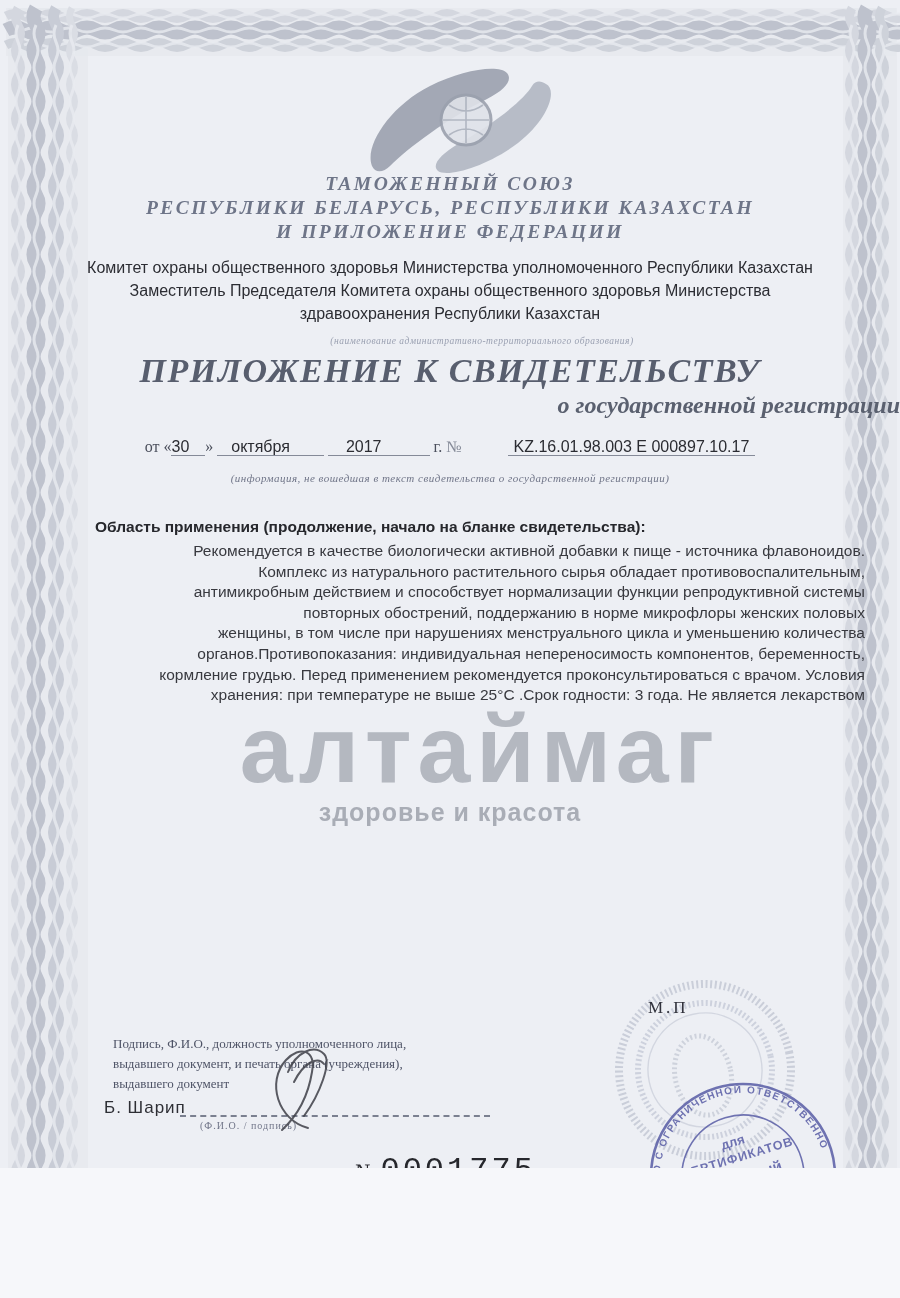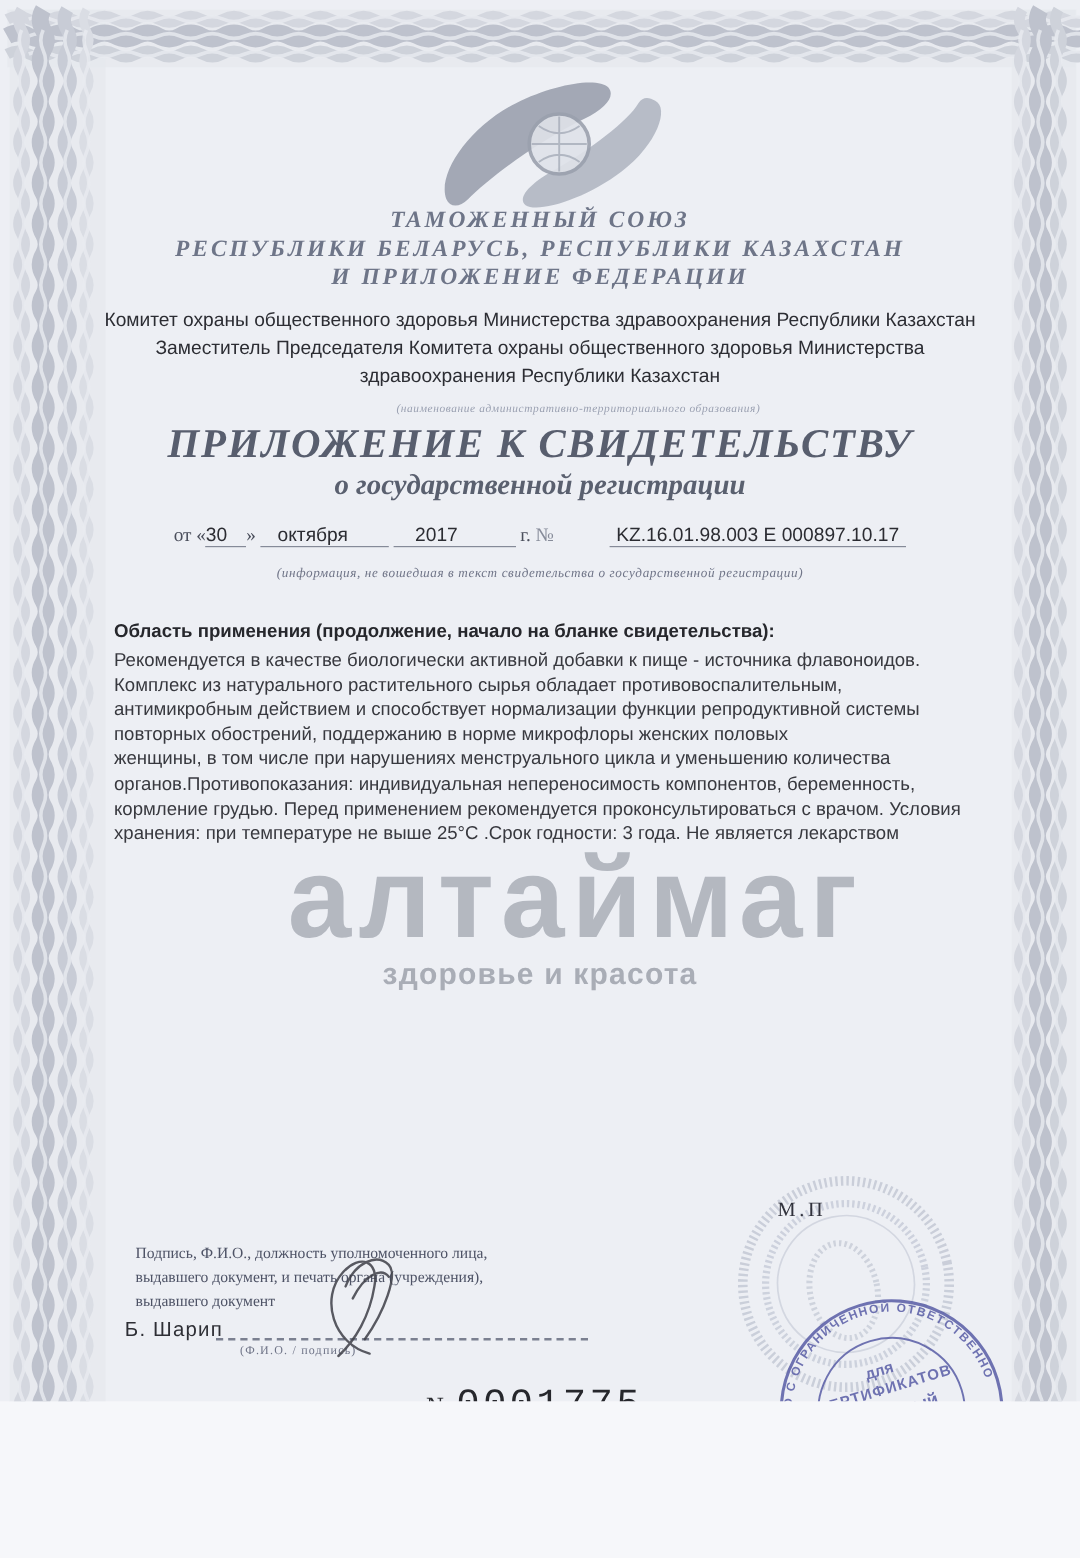--- a/index.html
+++ b/index.html
@@ -12,21 +12,21 @@
   .union-line{font-weight:700;font-size:19.5px;letter-spacing:2.5px;line-height:23px;color:#6e7588;}
   .authority{font-size:16px;line-height:23px;color:#2c2d33;}
   .tiny-note{font-family:"Liberation Serif",serif;font-style:italic;font-size:10px;color:#9aa0b1;letter-spacing:.5px;}
   .main-title{font-family:"Liberation Serif",serif;font-style:italic;font-weight:600;
               font-size:34px;letter-spacing:1.5px;color:#585e6e;}
   .sub-title{font-family:"Liberation Serif",serif;font-style:italic;font-weight:600;
              font-size:24px;color:#5a606f;}
   .date-line{font-size:16px;color:#4b4f5c;font-family:"Liberation Serif",serif;}
   .date-line .fill{font-family:"Liberation Sans",sans-serif;color:#2b2c32;border-bottom:1px solid #858a98;}
   .body-head{font-size:15.5px;font-weight:700;color:#26272c;}
-  .body-line{font-size:15.5px;line-height:20.6px;color:#38393f;}
+  .body-line{font-size:15.5px;line-height:20.6px;color:#38393f;text-align:right;}
   .wm-brand{font-weight:700;font-size:95px;letter-spacing:6px;color:#b4b8c0;}
   .wm-tag{font-weight:700;font-size:25px;letter-spacing:1px;color:#a9adb6;}
   .foot-note{font-family:"Liberation Serif",serif;font-size:13px;line-height:20px;color:#4e5366;}
   .signer{font-size:17px;color:#2e2f35;letter-spacing:1px;}
   .sig-caption{font-family:"Liberation Serif",serif;font-size:10px;color:#707588;letter-spacing:1px;}
   .serial-sign{font-family:"Liberation Serif",serif;font-size:22px;color:#2a2b30;}
   .serial-num{font-family:"Liberation Mono",monospace;font-size:32px;letter-spacing:3px;color:#26272c;}
   .mp{font-family:"Liberation Serif",serif;font-size:17px;letter-spacing:3px;color:#31323c;}
   .dark-rule{left:0;top:1259px;width:900px;height:2px;background:#43444a;}
   .below-rule{left:0;top:1261px;width:900px;height:37px;background:#f1f2f6;}
@@ -74,28 +74,28 @@
     <path d="M22,108 C14,88 40,48 80,28 C112,12 148,6 157,15 C163,22 155,32 137,41 C98,60 58,90 40,108 C33,115 25,115 22,108 Z" fill="#959ba9" opacity=".85"></path>
     <path d="M196,26 C208,32 198,62 168,85 C138,108 98,120 88,113 C81,107 91,96 108,86 C142,67 174,42 182,28 C186,22 191,23 196,26 Z" fill="#a9afbb" opacity=".8"></path>
     <circle cx="116" cy="62" r="25" fill="#dfe2e9" stroke="#9ba1ae" stroke-width="3" opacity=".9"></circle>
     <path d="M93,62 h46 M116,39 v46 M99,47 q17,12 34,0 M99,77 q17,-12 34,0" stroke="#a5abb8" stroke-width="1.6" fill="none" opacity=".8"></path>
   </svg>
 
   <div class="abs ctr union-line script" style="top:172px;">ТАМОЖЕННЫЙ СОЮЗ</div>
   <div class="abs ctr union-line script" style="top:196px;">РЕСПУБЛИКИ БЕЛАРУСЬ, РЕСПУБЛИКИ КАЗАХСТАН</div>
   <div class="abs ctr union-line script" style="top:220px;">И ПРИЛОЖЕНИЕ ФЕДЕРАЦИИ</div>
 
-  <div class="abs ctr authority" style="top:256px;">Комитет охраны общественного здоровья Министерства здравоохранения Республики Казахстан</div>
+  <div class="abs ctr authority" style="top:256px;">Комитет охраны общественного здоровья Министерства уполномоченного Республики Казахстан</div>
   <div class="abs ctr authority" style="top:279px;">Заместитель Председателя Комитета охраны общественного здоровья Министерства</div>
   <div class="abs ctr authority" style="top:302px;">здравоохранения Республики Казахстан</div>
 
   <div class="abs ctr tiny-note" style="top:336px;font-size:9.5px;padding-left:32px;">(наименование административно-территориального образования)</div>
 
   <div class="abs ctr main-title" style="top:352px;">ПРИЛОЖЕНИЕ К СВИДЕТЕЛЬСТВУ</div>
-  <div class="abs ctr sub-title" style="top:392px;">о государственной регистрации</div>
+  <div class="abs ctr sub-title" style="top:392px;text-align:right;">о государственной регистрации</div>
 
   <div class="abs ctr date-line" style="top:438px;">
     <span>от «</span><span class="fill" style="padding-right:16px;">30</span><span>»</span>
     <span class="fill" style="padding:0 34px 0 14px;">октября</span>
     <span class="fill" style="padding:0 48px 0 18px;">2017</span>
     <span>г.</span>
     <span style="color:#868b99;">№</span>
     <span class="fill" style="padding:0 6px;margin-left:42px;">KZ.16.01.98.003 Е 000897.10.17</span>
   </div>
 

